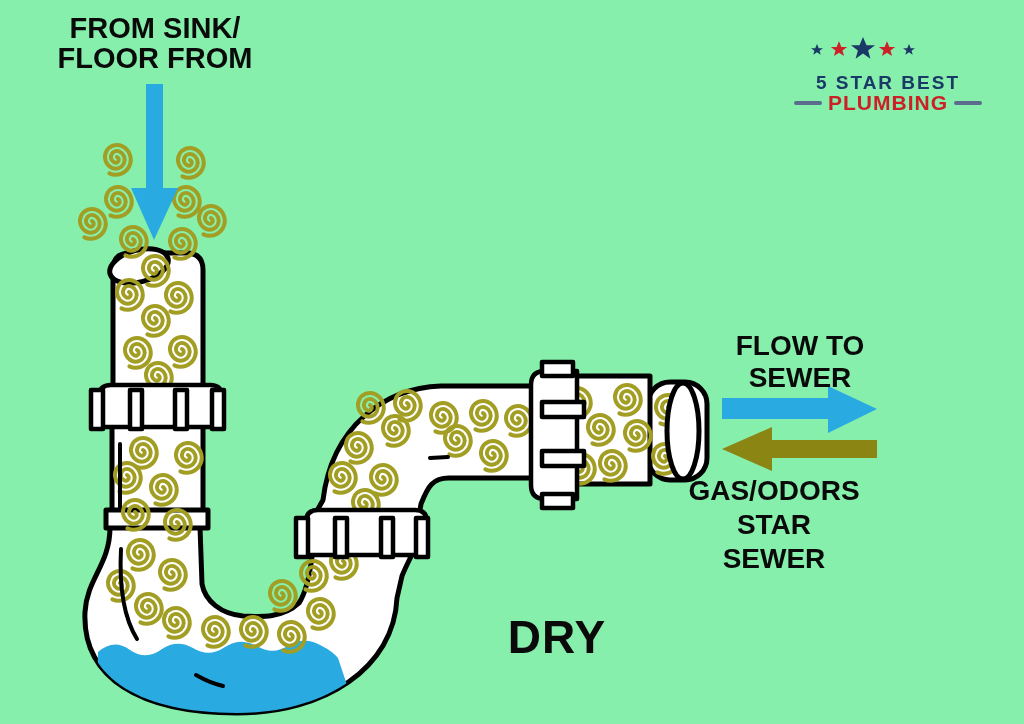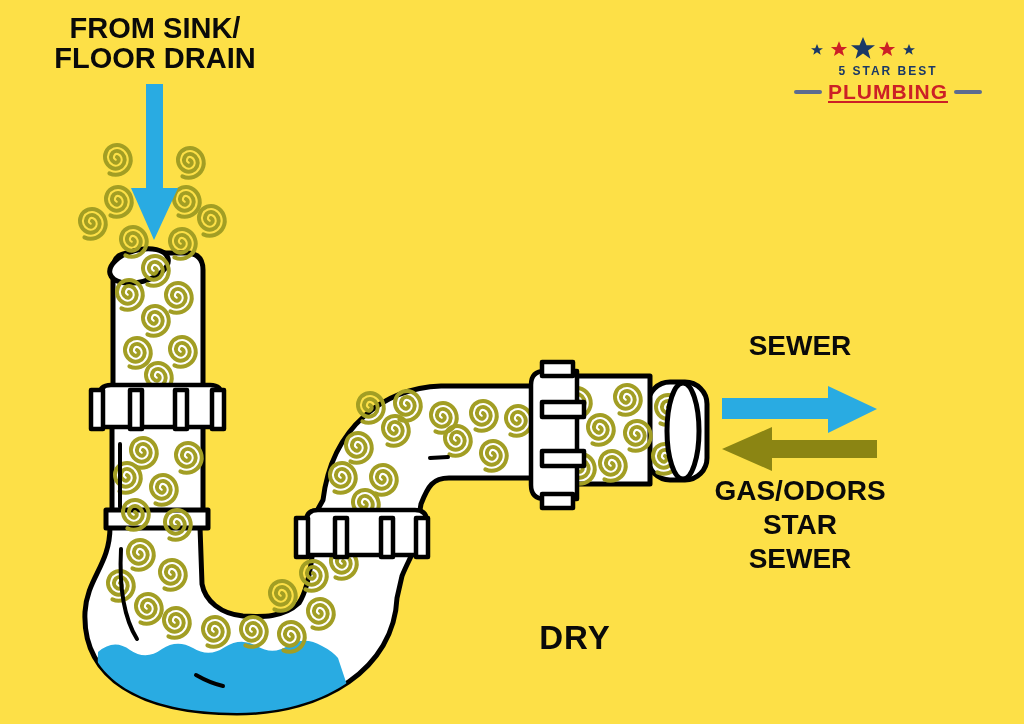--- a/index.html
+++ b/index.html
@@ -1,39 +1,39 @@
 <!DOCTYPE html>
 <html style="--flow-blue: #29ABE2; --water-blue: #29ABE2; --gas-olive: #8B8513; --swirl-olive: #A29E24; --outline-black: #000000; --logo-navy: #1B3966; --logo-red: #CC2026; --logo-dash: #5C6C8F;"><head>
 <meta charset="utf-8">
 <style>
   html,body{margin:0;padding:0;background:#fff;}
-  .stage{position:relative;width:1024px;height:724px;background:#fde047;overflow:hidden;
+  .stage{position:relative;width:1024px;height:724px;background:#86efac;overflow:hidden;
          font-family:"Liberation Sans",sans-serif;}
   .stage svg{position:absolute;left:0;top:0;}
   .lbl{position:absolute;text-align:center;font-weight:bold;color:#0a0a0a;}
   .lbl-inlet{left:25px;top:13px;width:260px;font-size:29px;line-height:30px;letter-spacing:0px;}
   .lbl-flow{left:700px;top:330px;width:200px;font-size:28px;line-height:32px;}
-  .lbl-gas{left:690px;top:474px;width:220px;font-size:28px;line-height:34px;}
-  .lbl-title{left:455px;top:614px;width:240px;font-size:33px;line-height:47px;letter-spacing:1px;}
+  .lbl-gas{left:664px;top:474px;width:220px;font-size:28px;line-height:34px;}
+  .lbl-title{left:437px;top:614px;width:240px;font-size:46px;line-height:47px;letter-spacing:1px;}
   
   .outline{fill:#fff;stroke:#000;stroke-width:5;stroke-linejoin:round;}
   .fit{fill:#fff;stroke:#000;stroke-width:4.5;stroke-linejoin:round;}
   .mark{fill:none;stroke:#000;stroke-width:4;stroke-linecap:round;}
   .water{fill:var(--water-blue,#29ABE2);}
   .arrow-blue{fill:var(--flow-blue,#29ABE2);}
   .arrow-olive{fill:var(--gas-olive,#8B8513);}
   .swirl-stroke{fill:none;stroke:var(--swirl-olive,#A29E24);stroke-width:4;stroke-linecap:round;}
   
   .logo{position:absolute;left:788px;top:36px;width:200px;text-align:center;}
   .logo-stars{display:flex;justify-content:center;align-items:center;gap:0;height:26px;}
-  .logo-name{color:var(--logo-navy,#1B3966);font-weight:bold;font-size:12px;letter-spacing:2px;
-             line-height:17px;margin-top:1px;}
+  .logo-name{color:var(--logo-navy,#1B3966);font-weight:bold;font-size:19px;letter-spacing:2px;
+             line-height:17px;margin-top:12px;}
   .logo-plumb-row{display:flex;align-items:center;justify-content:center;gap:6px;margin-top:1px;}
   .logo-dash{display:inline-block;width:28px;height:3.5px;background:var(--logo-dash,#5C6C8F);border-radius:2px;}
-  .logo-plumb{color:var(--logo-red,#CC2026);font-weight:bold;font-size:21px;letter-spacing:1px;line-height:22px;text-decoration:underline;}
+  .logo-plumb{color:var(--logo-red,#CC2026);font-weight:bold;font-size:21px;letter-spacing:1px;line-height:22px;}
 </style>
 </head>
 <body>
 
 <div class="stage">
 
   <svg width="1024" height="724" viewBox="0 0 1024 724">
     <defs>
 
       <path id="trapShape" d="M 110,527
@@ -166,24 +166,25 @@
 
     <ellipse class="outline" cx="683" cy="431" rx="16" ry="48"></ellipse>
 
     <path class="arrow-blue" d="M 146,84 L 163,84 L 163,188 L 178,188 L 154,240 L 131,188 L 146,188 Z"></path>
     <path class="arrow-blue" d="M 722,398 L 828,398 L 828,386 L 877,409 L 828,433 L 828,419 L 722,419 Z"></path>
     <path class="arrow-olive" d="M 877,440 L 772,440 L 772,427 L 722,449 L 772,471 L 772,458 L 877,458 Z"></path>
   </svg>
 
   <div class="lbl lbl-inlet">
     <div>FROM SINK/</div>
-    <div>FLOOR DRAIN</div>
+    <div>FLOOR FROM</div>
   </div>
 
   <div class="lbl lbl-flow">
+    <div>FLOW TO</div>
     <div>SEWER</div>
   </div>
 
   <div class="lbl lbl-gas">
     <div>GAS/ODORS</div>
     <div>STAR</div>
     <div>SEWER</div>
   </div>
 
   <div class="lbl lbl-title">

